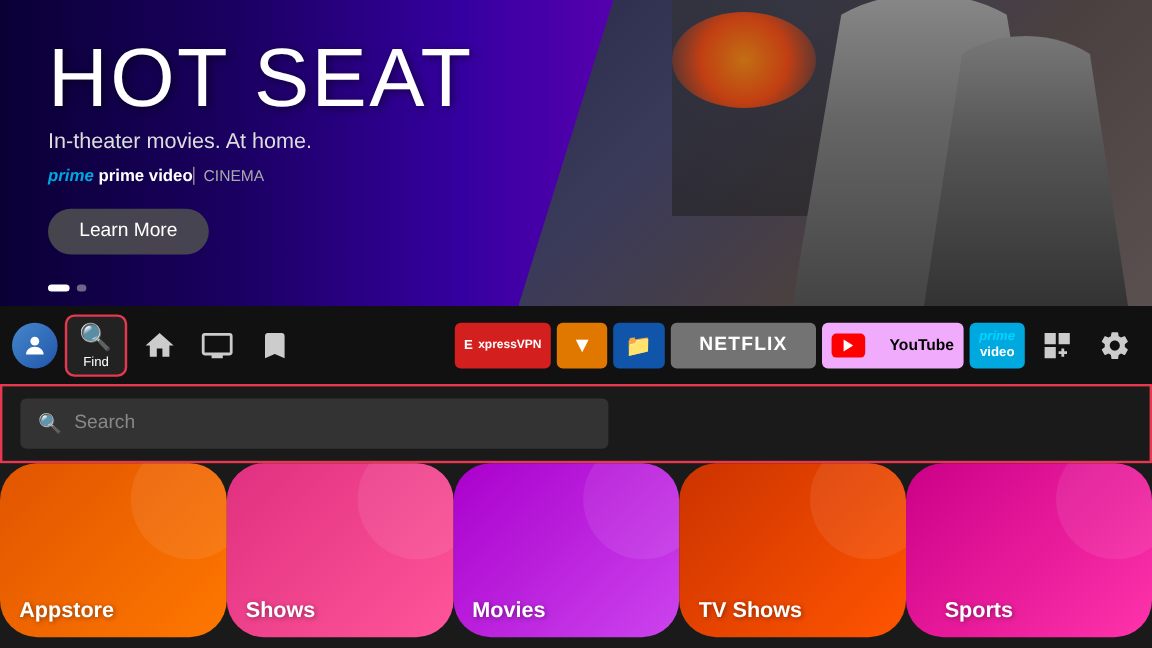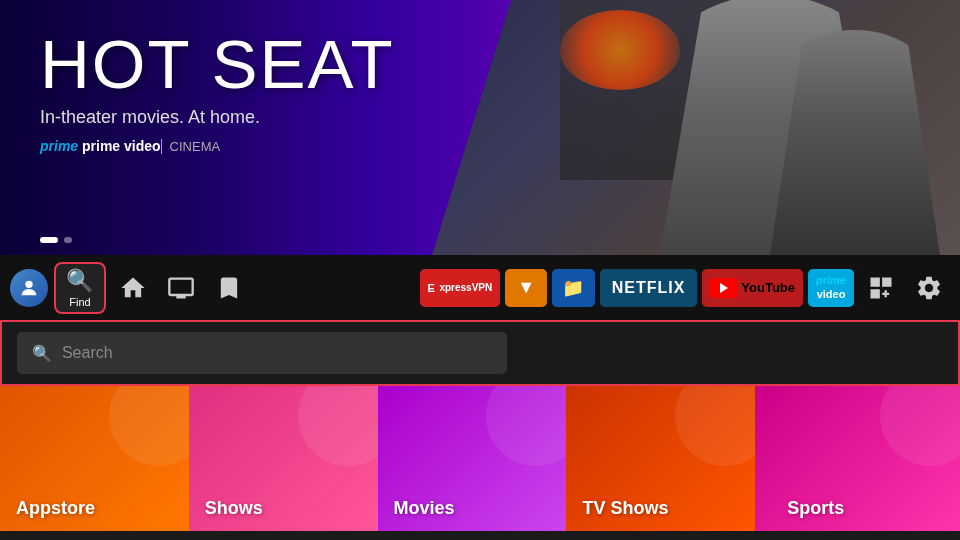--- a/index.html
+++ b/index.html
@@ -232,31 +232,31 @@
     }
     .app-downloader {
       background: #e07800;
       padding: 0 10px;
     }
     .app-file {
       background: #1155aa;
       padding: 0 10px;
     }
     .app-netflix {
-      background: #0c4a6e;
-      padding: 0 12px;
+      background: #737373;
+      padding: 0 24px;
       font-size: 16px;
       font-weight: 900;
       color: white;
       letter-spacing: 1px;
     }
     .app-youtube {
-      background: #b91c1c;
+      background: #f0abfc;
       padding: 0 8px;
-      gap: 3px;
+      gap: 20px;
     }
     .app-prime {
       background: #00a8e0;
       padding: 0 8px;
     }
     .nav-settings {
       display: flex;
       gap: 6px;
       align-items: center;
     }
@@ -299,20 +299,21 @@
     }
     .cat-tile {
       flex: 1;
       display: flex;
       align-items: flex-end;
       justify-content: flex-start;
       padding: 12px 16px;
       cursor: pointer;
       position: relative;
       overflow: hidden;
+      border-radius: 31px;
     }
     .cat-tile:nth-child(1) { background: linear-gradient(135deg, #e05500, #ff7700); }
     .cat-tile:nth-child(2) { background: linear-gradient(135deg, #e03080, #ff5599); }
     .cat-tile:nth-child(3) { background: linear-gradient(135deg, #aa00cc, #cc44ee); }
     .cat-tile:nth-child(4) { background: linear-gradient(135deg, #cc3300, #ff5500); }
     .cat-tile:nth-child(5) { background: linear-gradient(135deg, #cc0088, #ff33aa); padding-left: 32px; }
     .cat-circle {
       position: absolute;
       width: 100px;
       height: 100px;
@@ -397,20 +398,21 @@
   </div>
   <div class="hero-content">
     <div class="hero-title">HOT SEAT</div>
     <div class="hero-subtitle">In-theater movies. At home.</div>
     <div class="hero-brand">
       <span class="prime-logo">
         <em>prime</em> <span>prime video</span>
       </span>
       <span class="cinema-badge">CINEMA</span>
     </div>
+    <button class="learn-more-btn">Learn More</button>
   </div>
   <div class="hero-dots">
     <div class="dot"></div>
     <div class="dot inactive"></div>
   </div>
 </div>
 
 <div class="navbar">
   <div class="avatar">
     <svg viewBox="0 0 24 24" width="22" height="22" fill="white">

